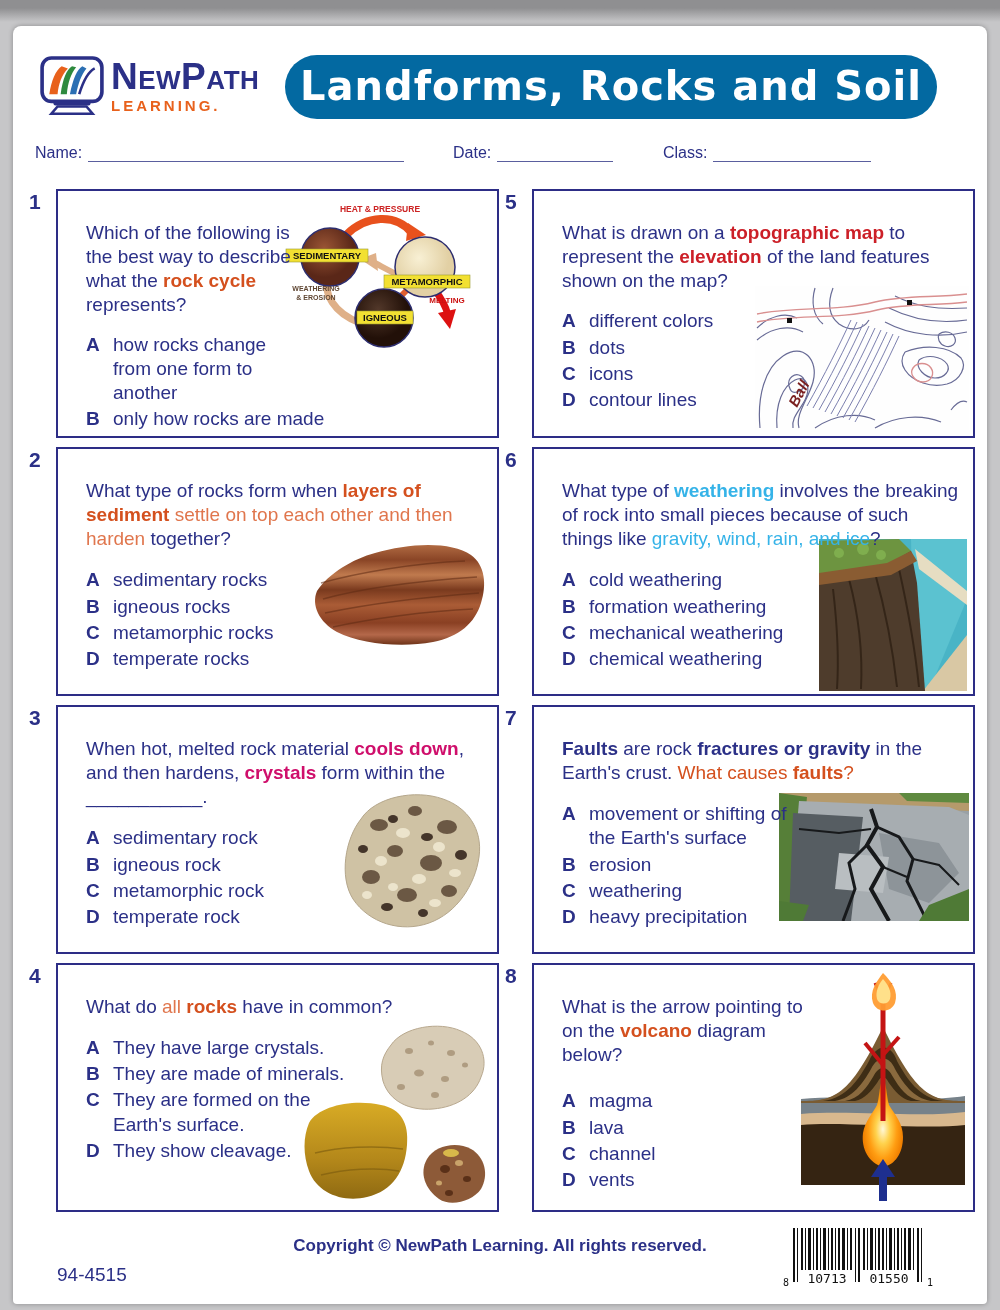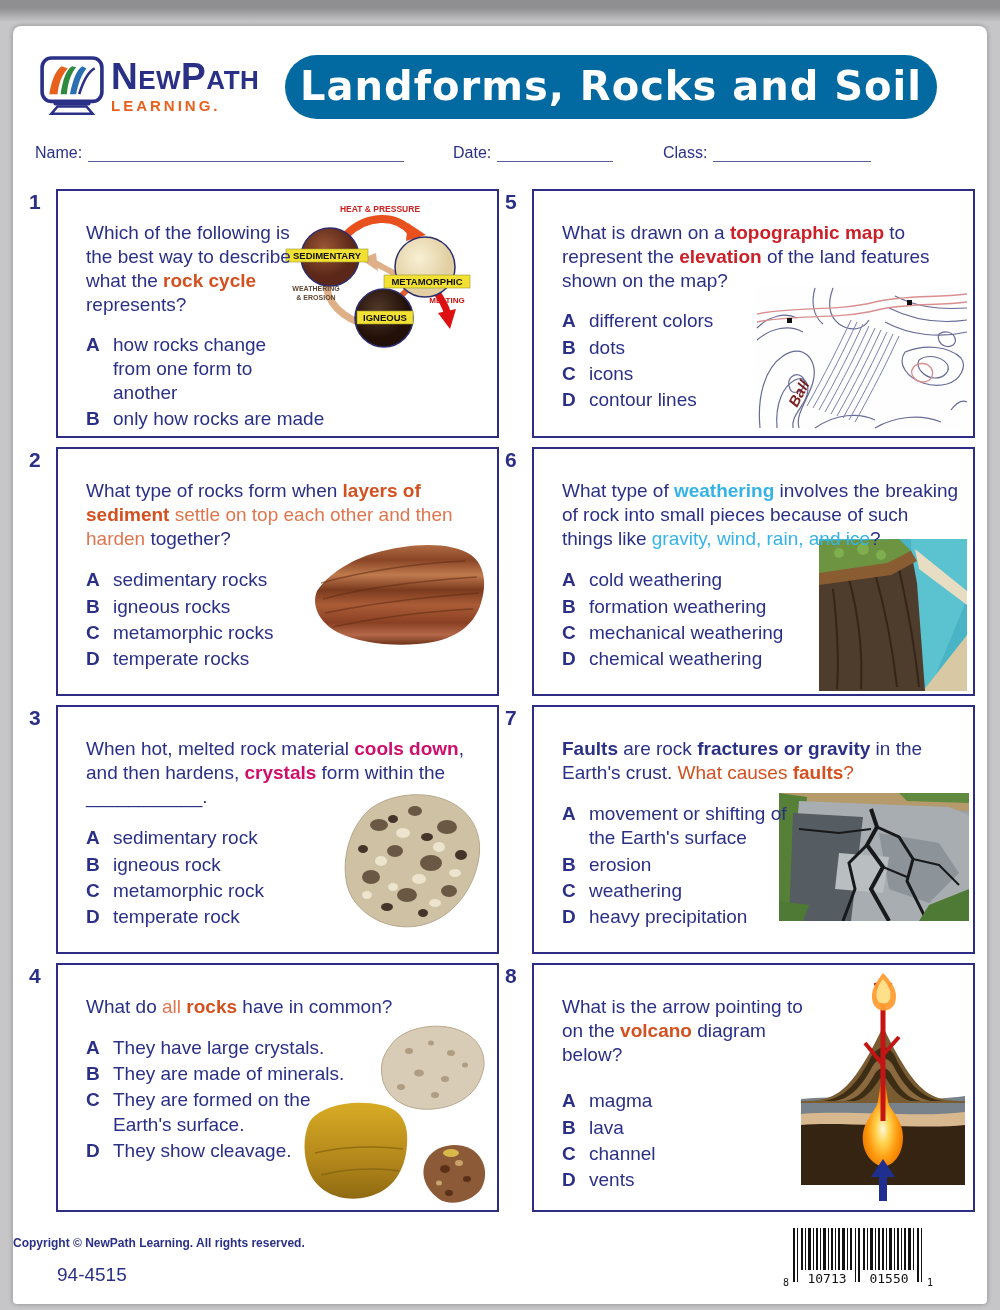--- a/index.html
+++ b/index.html
@@ -64,22 +64,22 @@
   .art svg { display:block; width:100%; height:100%; }
   .art-q1 { top:10px; right:20px;  width:194px; height:152px; }
   .art-q2 { top:88px; right:6px;  width:182px; height:114px; }
   .art-q3 { top:78px; right:12px; width:154px; height:152px; }
   .art-q4 { top:56px; right:6px;  width:192px; height:188px; }
   .art-q5 { top:94px; right:4px;  width:214px; height:146px; }
   .art-q6 { top:90px; right:6px;  width:148px; height:152px; }
   .art-q7 { top:86px; right:4px;  width:190px; height:128px; }
   .art-q8 { top:6px;  right:8px;  width:164px; height:234px; }
   
-  .copyright { position:absolute; top:1210px; left:0; right:0; text-align:left;
-               font-size:12px; font-weight:bold; color:#2b3087; }
+  .copyright { position:absolute; top:1210px; left:0; right:0; text-align:center;
+               font-size:17px; font-weight:bold; color:#2b3087; }
   .product-code { position:absolute; top:1238px; left:44px; font-size:19px; color:#2b3087; }
   .barcode { position:absolute; top:1200px; right:50px; width:158px; height:66px; background:#fff; }
   .barcode svg { display:block; width:100%; height:100%; }
 </style>
 </head>
 <body>
 
 <div class="sheet">
 
   <div class="logo-icon">

